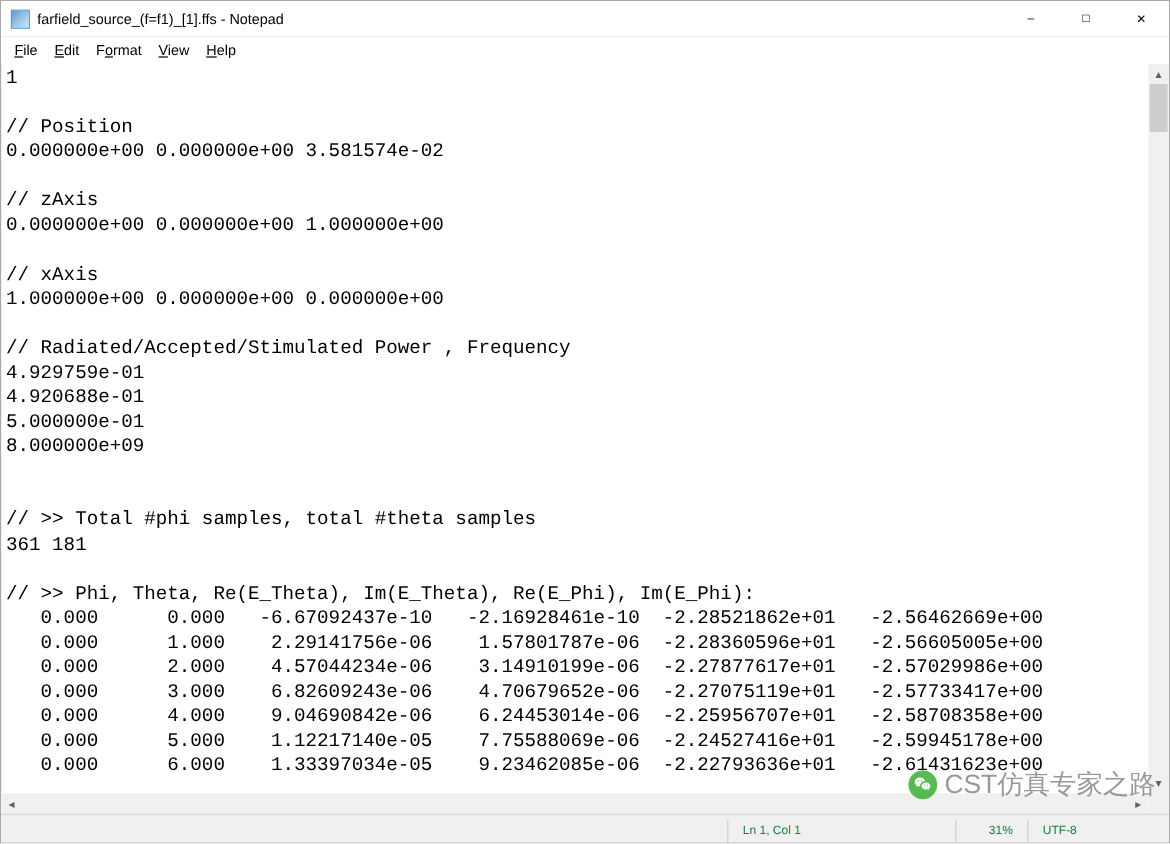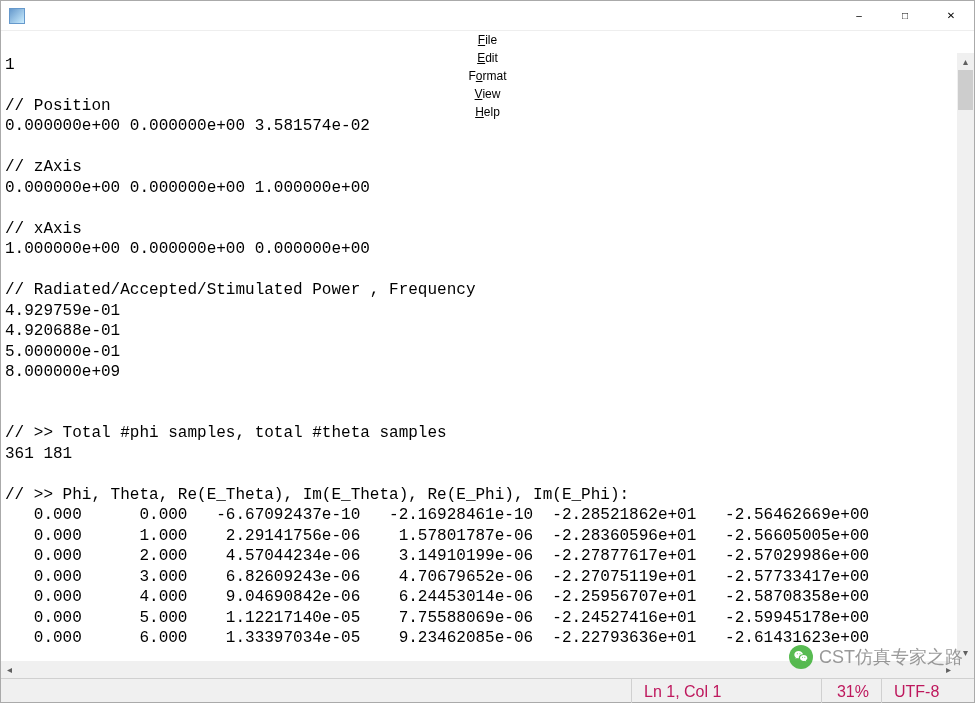--- a/index.html
+++ b/index.html
@@ -3,51 +3,52 @@
 <meta charset="utf-8">
 <style>
 * { box-sizing: border-box; margin: 0; padding: 0; }
 body { font-family: "Segoe UI", Tahoma, sans-serif; font-size: 12px; background: #fff; width: 975px; height: 703px; overflow: hidden; position: relative; }
 .window { width: 100%; height: 100%; display: flex; flex-direction: column; border: 1px solid #aaa; background: #fff; }
 .titlebar { height: 30px; display: flex; align-items: center; padding: 0 0 0 8px; background: #fff; border-bottom: 1px solid #eee; }
 .titlebar .app-icon { width: 16px; height: 16px; background: linear-gradient(135deg,#69c,#cef); border: 1px solid #69c; margin-right: 6px; }
 .titlebar .title { flex: 0 0 auto; color: #000; font-size: 12px; }
 .titlebar .spacer { flex: 1; }
 .winbtn { width: 46px; height: 30px; display: flex; align-items: center; justify-content: center; font-family: "Segoe UI Symbol", sans-serif; font-size: 10px; color: #000; }
-.menu-bar { height: 22px; display: flex; align-items: center; padding: 0 4px; background: #fff; flex-direction: column; }
+.menu-bar { height: 22px; display: flex; align-items: center; padding: 0 4px; background: #fff; }
 .menu-item { padding: 2px 7px; font-size: 12px; color: #000; }
 .menu-item u { text-decoration: underline; }
 .content-wrap { flex: 1; position: relative; overflow: hidden; }
 .text-area { position:absolute; inset:0 17px 17px 0; padding: 2px 4px; font-family: Consolas, "Courier New", monospace; font-size: 16px; line-height: 1.28; white-space: pre; color:#000; overflow:hidden; }
 .vscroll { position:absolute; top:0; right:0; bottom:17px; width:17px; background:#f0f0f0; }
 .vscroll .arrow { height:17px; display:flex; align-items:center; justify-content:center; color:#606060; font-size:10px; }
 .vscroll .track { position:absolute; top:17px; bottom:17px; left:0; right:0; }
 .vscroll .thumb { position:absolute; left:1px; right:1px; top:0; height:40px; background:#cdcdcd; }
 .vscroll .arrow.down { position:absolute; bottom:0; width:100%; }
 .hscroll { position:absolute; left:0; right:17px; bottom:0; height:17px; background:#f0f0f0; }
 .hscroll .arrow { width:17px; height:17px; display:inline-flex; align-items:center; justify-content:center; color:#606060; font-size:10px; }
 .hscroll .arrow.right { float:right; }
 .corner { position:absolute; right:0; bottom:0; width:17px; height:17px; background:#f0f0f0; }
-.status-bar { height: 24px; border-top: 1px solid #d0d0d0; background: #f0f0f0; display: flex; align-items: flex-start; font-size: 16px; color:#be185d; }
+.status-bar { height: 24px; border-top: 1px solid #d0d0d0; background: #f0f0f0; display: flex; align-items: flex-end; font-size: 10px; color:#15803d; }
 .status-cell { border-left: 1px solid #d0d0d0; padding: 4px 12px; display:flex; align-items:center; }
 .status-cell.first { border-left: none; flex:1; }
 .status-cell.pos { width:190px; }
 .status-cell.zoom { width:60px; text-align:right; justify-content:flex-end; }
 .status-cell.eol { width:140px; }
-.status-cell.enc { width:93px; }
-.watermark { position:absolute; right:12px; bottom:34px; display:flex; align-items:center; gap:6px; font-size:18px; color:#888; font-family: "Microsoft YaHei","Segoe UI",sans-serif; opacity:0.85; pointer-events:none; }
+.status-cell.enc { width:118px; }
+.watermark { position:absolute; right:12px; bottom:34px; display:flex; align-items:center; gap:6px; font-size:22px; color:#888; font-family: "Microsoft YaHei","Segoe UI",sans-serif; opacity:0.85; pointer-events:none; }
 .watermark .wicon { width:24px; height:24px; border-radius:50%; background:#3cb034; display:flex; align-items:center; justify-content:center; }
 .watermark .wicon svg { width:16px; height:16px; fill:#fff; }
 </style>
 </head>
 <body>
 
 <div class="window">
   <div class="titlebar">
     <div class="app-icon"></div>
+    <div class="title">farfield_source_(f=f1)_[1].ffs - Notepad</div>
     <div class="spacer"></div>
     <div class="winbtn">–</div>
     <div class="winbtn">□</div>
     <div class="winbtn close">✕</div>
   </div>
 
   <div class="menu-bar">
     <div class="menu-item"><u>F</u>ile</div>
     <div class="menu-item"><u>E</u>dit</div>
     <div class="menu-item">F<u>o</u>rmat</div>

